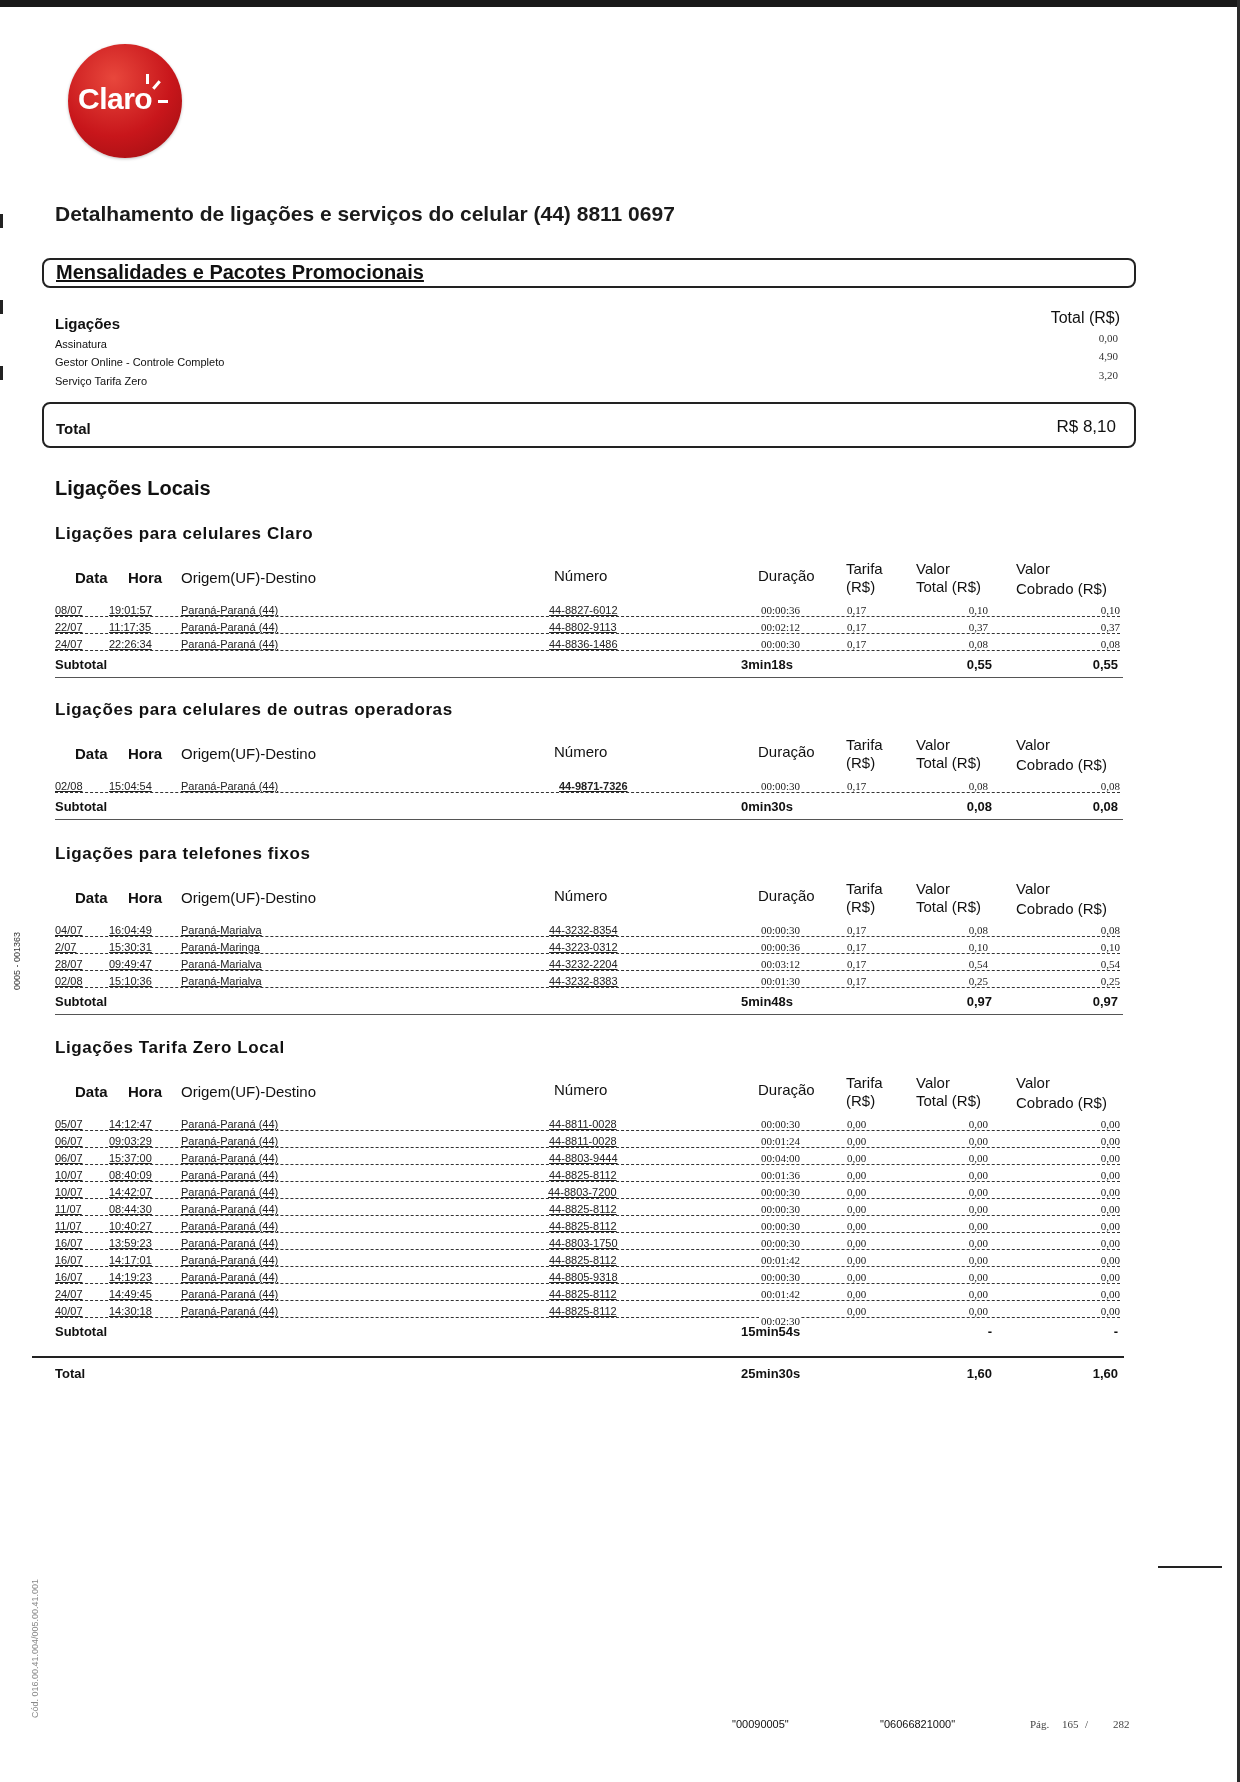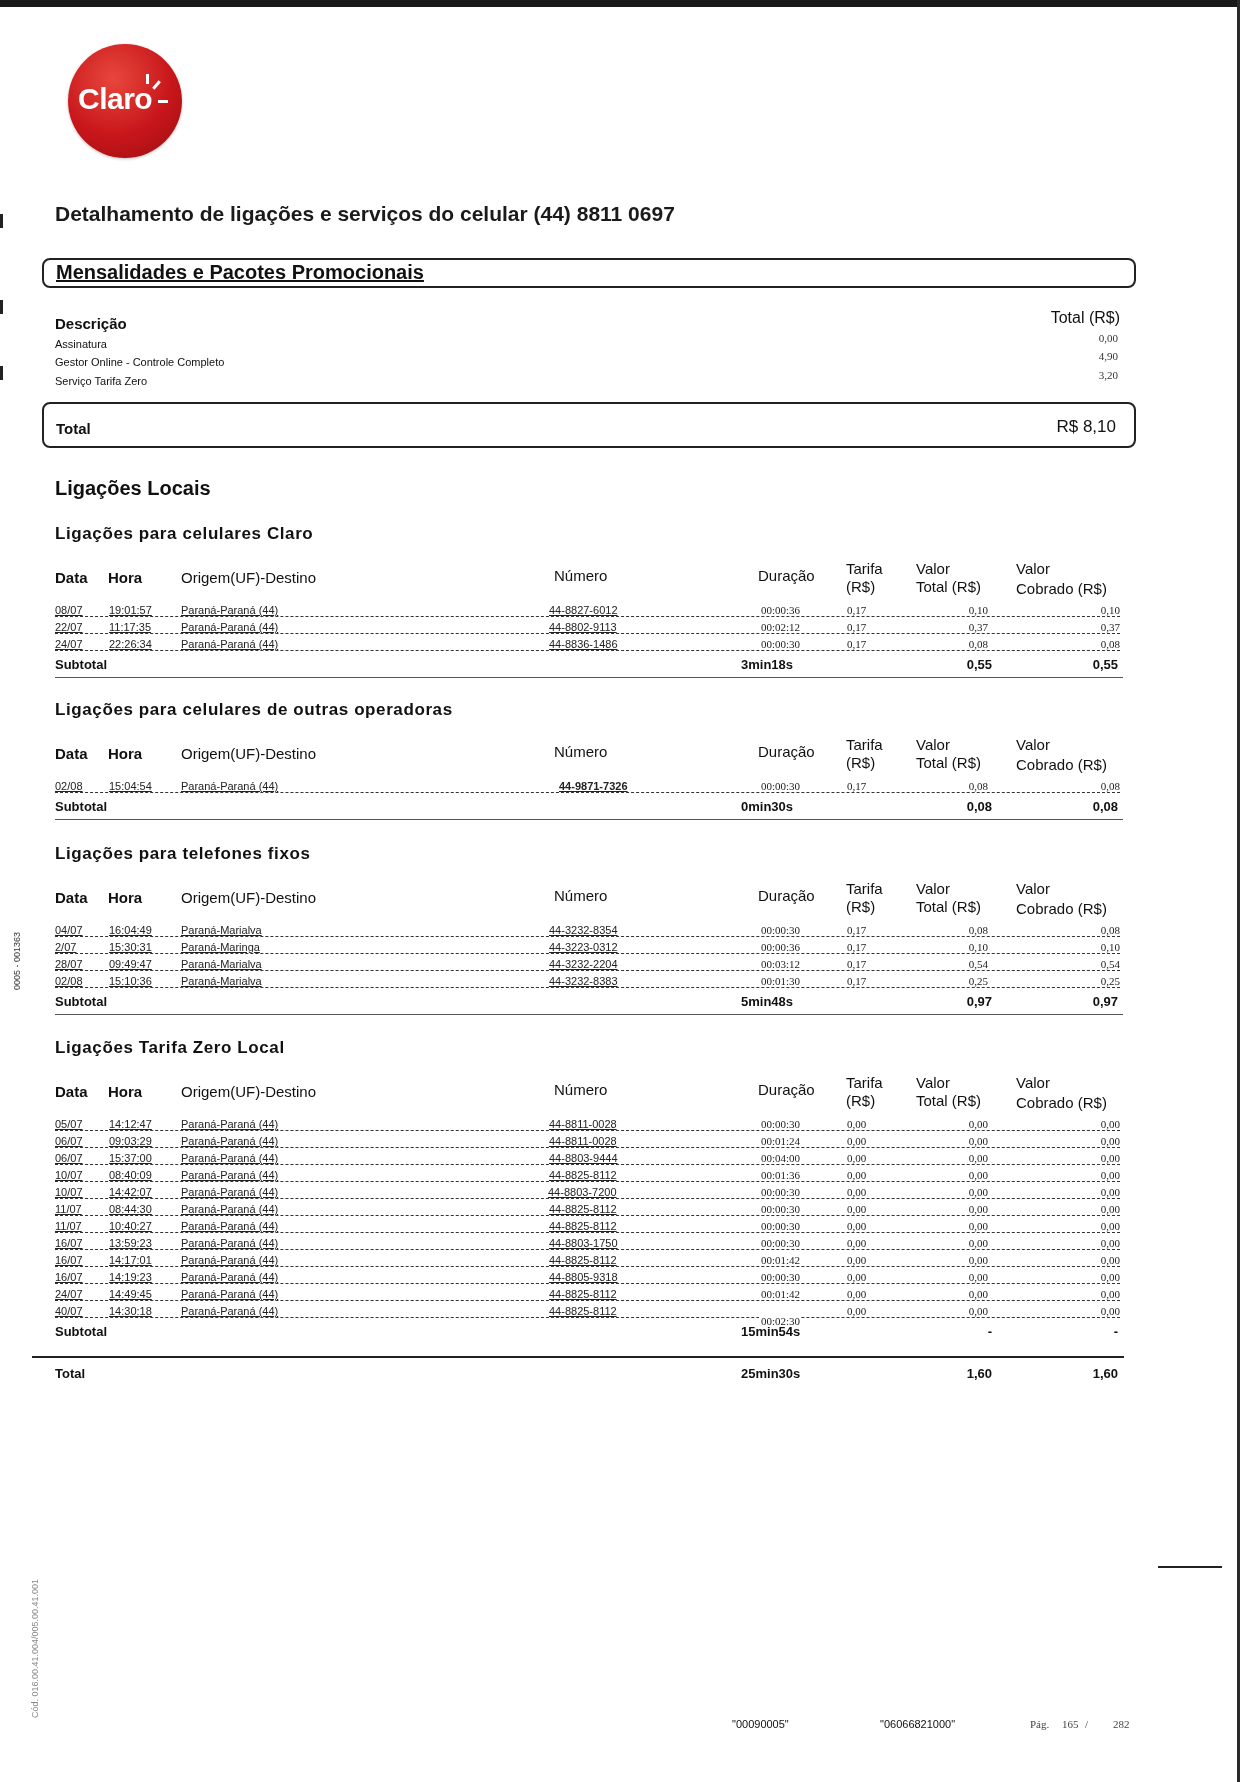--- a/index.html
+++ b/index.html
@@ -35,21 +35,21 @@
   .desc-val { position: absolute; right: 122px; font-size: 11px; font-family: "Liberation Serif", serif; color: #333; }
   .total-box {
     position: absolute; left: 42px; top: 402px; width: 1090px; height: 42px;
     border: 2px solid #222; border-radius: 8px;
   }
   .total-box .lbl { position: absolute; left: 12px; top: 16px; font-size: 15px; font-weight: bold; }
   .total-box .val { position: absolute; right: 18px; top: 13px; font-size: 17px; }
   .section-title { position: absolute; left: 55px; top: 477px; font-size: 20px; font-weight: bold; }
   .sub-title { position: absolute; left: 55px; font-size: 17px; font-weight: bold; letter-spacing: 0.6px; }
   .hdr { position: absolute; font-size: 15px; }
-  .hdr.b { font-weight: bold; }
+  .hdr.b { font-weight: bold; margin-left: 20px; }
   .row { position: absolute; left: 55px; width: 1065px; height: 14px; font-family: "Liberation Sans Narrow", "Liberation Sans", sans-serif; font-size: 11px; color: #222; }
   .row .dots { position: absolute; left: 0; right: 0; bottom: 1px; border-bottom: 1px dashed #333; }
   .row span { position: absolute; top: 0; background: #fff; padding-right: 2px; text-decoration: underline; }
   .row span.r { padding-right: 0; padding-left: 2px; text-decoration: none; font-family: "Liberation Serif", serif; }
   .sub-line { position: absolute; left: 55px; font-size: 13px; font-weight: bold; width: 1065px; height: 16px; }
   .sub-line span { position: absolute; top: 0; }
   .rule { position: absolute; left: 55px; width: 1068px; height: 1px; background: #555; }
   .rule.thick { height: 2px; background: #222; left: 32px; width: 1092px; }
   .footer { position: absolute; top: 1718px; font-size: 11px; }
   .footer.pg { font-family: "Liberation Serif", serif; color: #444; }
@@ -71,21 +71,21 @@
   <span class="logo-ray" style="left:87px;top:36px;width:3px;height:10px;transform:rotate(40deg);"></span>
   <span class="logo-ray" style="left:90px;top:56px;width:10px;height:3px;"></span>
 </div>
 
 <div class="doc-title">Detalhamento de ligações e serviços do celular (44) 8811 0697</div>
 
 <div class="box-header">
   <span>Mensalidades e Pacotes Promocionais</span>
 </div>
 
-<div class="desc-head">Descrição</div>
+<div class="desc-head">Ligações</div>
 <div class="desc-total-head">Total (R$)</div>
 
 <div class="desc-item" style="top:338px;">Assinatura</div>
 <div class="desc-val" style="top:332px;">0,00</div>
 <div class="desc-item" style="top:356px;">Gestor Online - Controle Completo</div>
 <div class="desc-val" style="top:350px;">4,90</div>
 <div class="desc-item" style="top:375px;">Serviço Tarifa Zero</div>
 <div class="desc-val" style="top:369px;">3,20</div>
 
 <div class="total-box">

